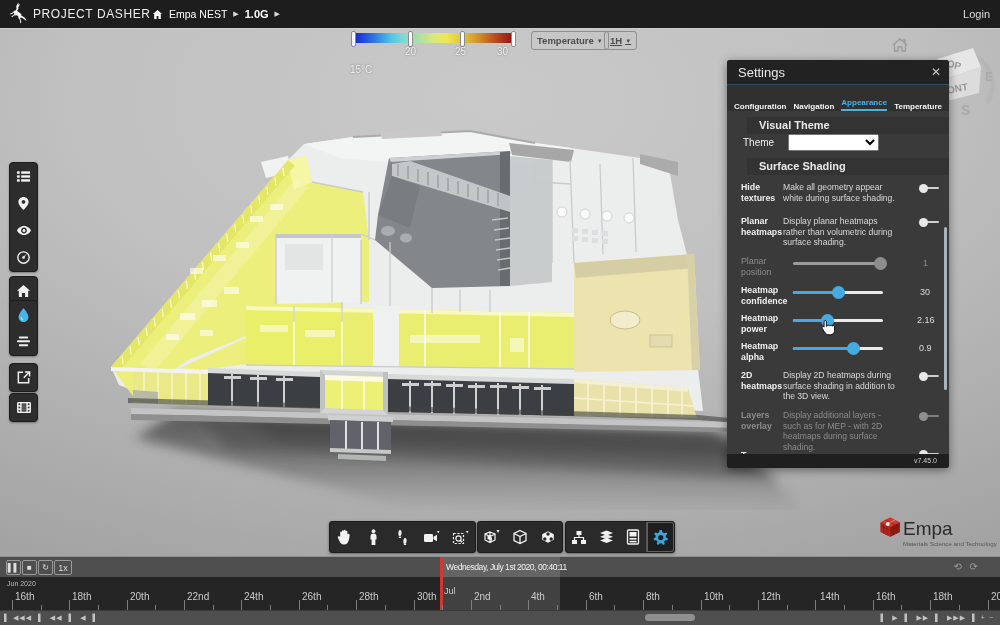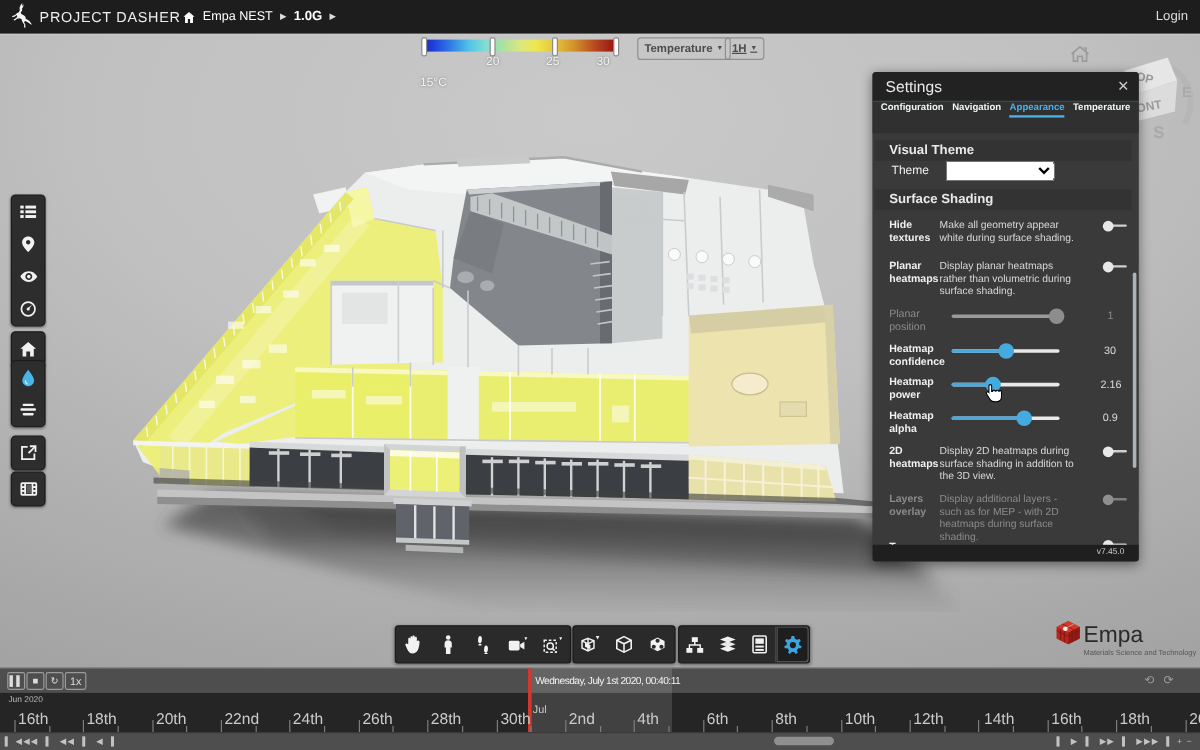--- a/index.html
+++ b/index.html
@@ -18,24 +18,24 @@
 .topbtn{position:absolute;top:31px;height:17px;border:1px solid #8f8f8f;border-radius:3px;color:#4c4c4c;font-size:9.5px;font-weight:bold;display:flex;align-items:center;padding:0 5px;gap:3px;}
 .topbtn .car{font-size:6px;color:#4f4f4f;}
 
 .ltgrp{position:absolute;left:9px;width:27px;background:#2d2d2d;border:1px solid #1c1c1c;border-radius:4px;box-shadow:0 1px 2px rgba(0,0,0,.35);}
 .lbtn{width:27px;height:27px;display:flex;align-items:center;justify-content:center;color:#f1f1f1;}
 
 #panel{position:absolute;left:727px;top:60px;z-index:30;width:222px;height:408px;background:#3a3a3a;border-radius:3px;box-shadow:0 2px 10px rgba(0,0,0,.45);overflow:hidden;}
 #phead{position:absolute;left:0;top:0;width:100%;height:25px;background:#222;border-bottom:1px solid rgba(73,176,232,.3);box-sizing:border-box;padding-left:35px;}
 #phead .t{position:absolute;left:11px;top:5px;font-size:13px;color:#e8e8e8;}
 #phead .x{position:absolute;right:8px;top:5px;font-size:12px;color:#c9c9c9;}
-#ptabs{position:absolute;left:0;top:25px;width:100%;height:26px;background:#303030;display:flex;align-items:flex-start;}
+#ptabs{position:absolute;left:0;top:25px;width:100%;height:26px;background:#303030;display:flex;align-items:flex-end;}
 #ptabs div{font-size:8px;font-weight:bold;color:#f4f4f4;margin-left:7px;white-space:nowrap;}
 #ptabs .act{color:#49b0e8;border-bottom:2px solid #49b0e8;padding-bottom:2px;}
-.psec{position:absolute;left:2px;width:214px;height:17px;background:#333;color:#e9e9e9;font-size:11px;font-weight:bold;line-height:17px;padding-left:12px;box-sizing:border-box;}
+.psec{position:absolute;left:20px;width:214px;height:17px;background:#333;color:#e9e9e9;font-size:11px;font-weight:bold;line-height:17px;padding-left:12px;box-sizing:border-box;}
 .plbl{position:absolute;font-size:8.8px;font-weight:bold;color:#f0f0f0;line-height:10.5px;}
 .pdesc{position:absolute;font-size:8.6px;color:#d8d8d8;line-height:10.5px;width:112px;}
 .dim{color:#8b8b8b !important;}
 .toggle{position:absolute;width:22px;height:8px;}
 .toggle .bar{position:absolute;left:4px;top:3px;width:16px;height:2px;background:#cfcfcf;border-radius:2px;}
 .toggle .knob{position:absolute;left:0;top:0;width:9px;height:9px;border-radius:50%;background:#e8e8e8;}
 .toggle.gray .bar{background:#7f7f7f;}
 .toggle.gray .knob{background:#8f8f8f;}
 .slider{position:absolute;height:3px;background:#e9e9e9;border-radius:2px;}
 .slider .fill{position:absolute;left:0;top:0;height:3px;background:#4aa8dd;border-radius:2px;}
@@ -48,21 +48,21 @@
 .bgrp{position:absolute;top:521px;height:30px;background:#2a2a2a;border:1px solid #1c1c1c;border-radius:3px;display:flex;align-items:center;box-shadow:0 1px 3px rgba(0,0,0,.4);}
 .bbtn{width:29px;height:30px;display:flex;align-items:center;justify-content:center;color:#f2f2f2;}
 
 #tl1{position:absolute;left:0;top:556px;width:1000px;height:21px;background:#4e4e4e;border-top:1px solid #8f8f8f;box-sizing:border-box;}
 #tl2{position:absolute;left:0;top:577px;width:1000px;height:33px;background:#252525;}
 #tl3{position:absolute;left:0;top:610px;width:1000px;height:15px;background:#4e4e4e;border-top:1px solid #3a3a3a;box-sizing:border-box;}
 .tctl{position:absolute;top:560px;width:13px;height:13px;border:1px solid #9a9a9a;border-radius:2px;color:#ddd;font-size:8px;display:flex;align-items:center;justify-content:center;}
 #dlabel{position:absolute;left:441px;top:557px;width:119px;height:53px;background:rgba(255,255,255,.13);}
 #dtext{position:absolute;left:446px;top:562px;font-size:8.5px;letter-spacing:-0.45px;color:#f2f2f2;white-space:nowrap;}
 #redline{position:absolute;left:440px;top:557px;width:3px;height:53px;background:#d03830;}
-.day{position:absolute;top:591px;font-size:13px;color:#cbcbcb;}
+.day{position:absolute;top:591px;font-size:10px;color:#cbcbcb;}
 .mon{position:absolute;font-size:7px;color:#bdbdbd;}
 .tick{position:absolute;width:1px;background:#7d7d7d;}
 
 #empa{position:absolute;left:871px;top:512px;width:129px;height:38px;}
 </style>
 </head>
 <body>
 <div id="stage">
   <div style="position:absolute;left:0;top:28px;width:1000px;height:1px;background:#d2d2d2;opacity:.65;"></div>
   <div id="topbar">

